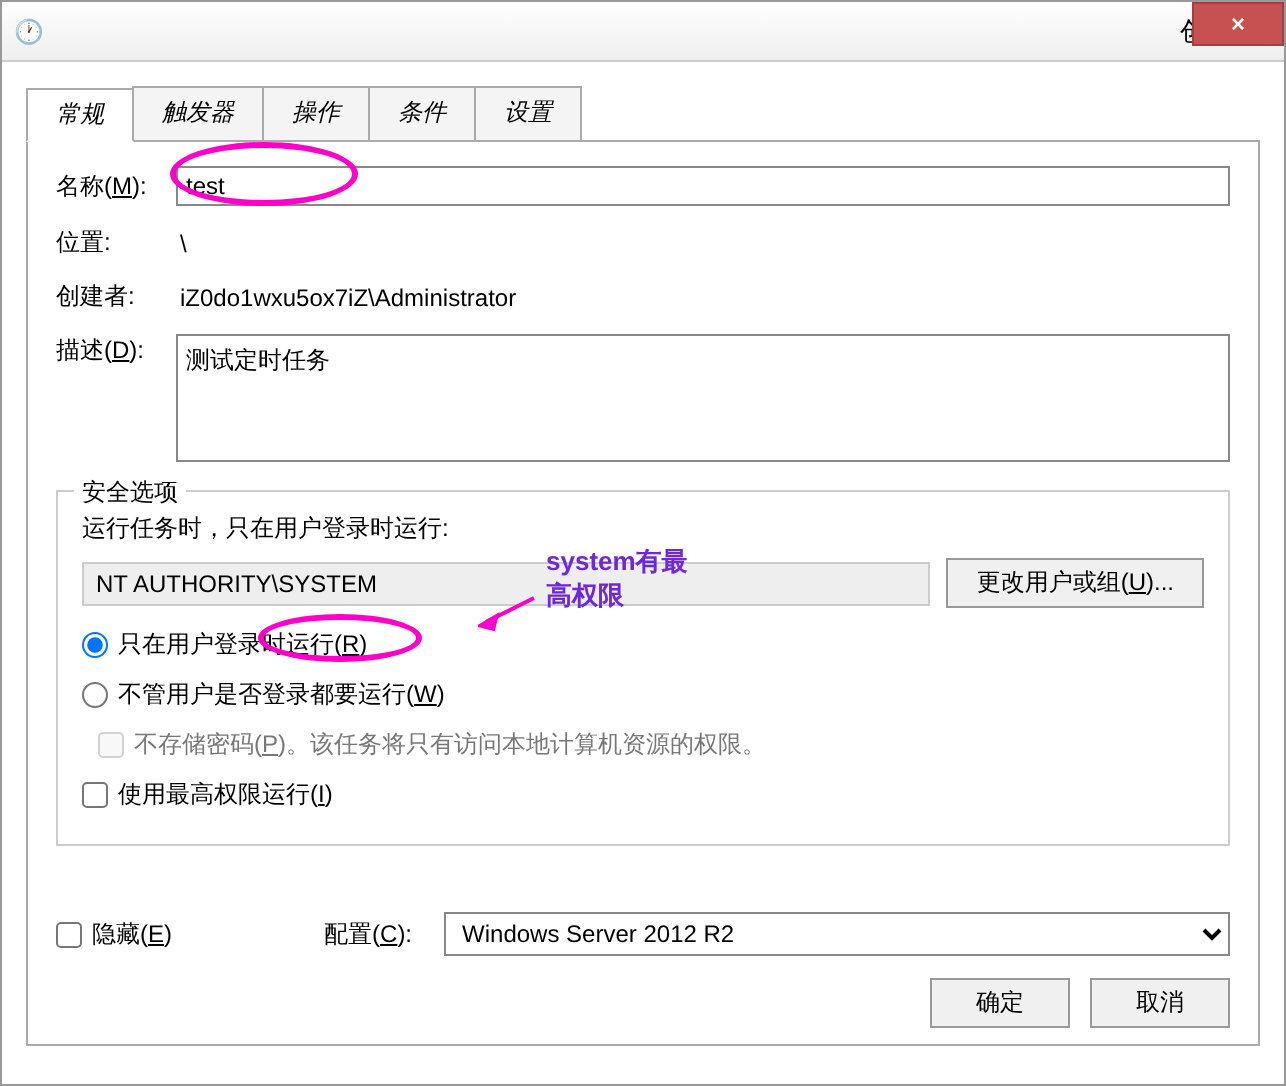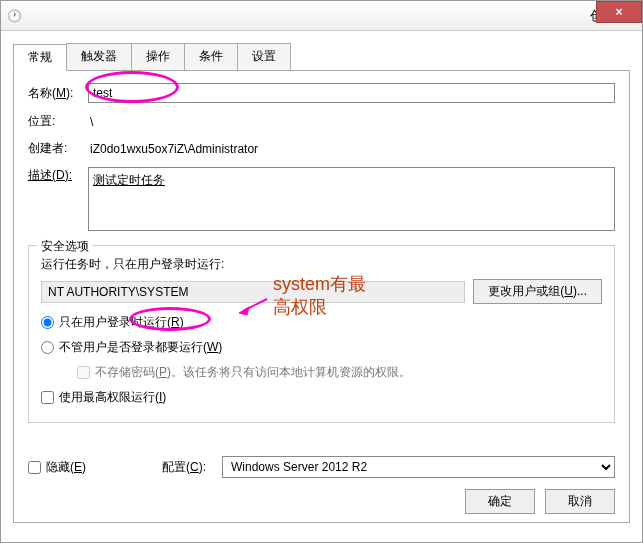--- a/index.html
+++ b/index.html
@@ -3,45 +3,45 @@
 <meta charset="utf-8">
 <style>
 * { box-sizing: border-box; margin: 0; padding: 0; font-family: "Microsoft YaHei", "Segoe UI", sans-serif; font-size: 12px; }
 body { background: #fff; width: 643px; height: 543px; position: relative; border: 1px solid #999; }
 .titlebar { height: 30px; background: linear-gradient(#fff, #eee); display: flex; align-items: center; position: relative; border-bottom: 1px solid #ccc; }
 .title-icon { width: 20px; text-align: center; color: #888; padding-left: 6px; }
 .title-text { flex: 1; text-align: right; font-size: 13px; }
 .close-btn { width: 46px; height: 22px; background: #c75050; color: #fff; display: flex; align-items: center; justify-content: center; font-size: 14px; font-weight: bold; border: 1px solid #a04040; position: absolute; right: 0; top: 0; }
 .dialog-body { padding: 12px 12px 8px 12px; }
 .tabs { display: flex; border-bottom: 1px solid #aaa; }
-.tab { padding: 4px 14px; border: 1px solid #aaa; border-bottom: none; background: #f4f4f4; margin-right: -1px; cursor: pointer; }
+.tab { padding: 4px 14px; border: 1px solid #aaa; border-bottom: none; background: #f4f4f4; margin-right: -1px; cursor: pointer; font-style: italic; }
 .tab.active { background: #fff; border-bottom: 1px solid #fff; position: relative; top: 1px; }
 .tab-content { border: 1px solid #aaa; border-top: none; padding: 12px 14px; height: 452px; position: relative; }
 .form-row { display: flex; align-items: center; margin-bottom: 10px; }
 .form-label { width: 60px; }
 .underline-key { text-decoration: underline; }
 .text-input { flex: 1; border: 1px solid #888; padding: 2px 4px; height: 20px; font-size: 12px; }
 .static-text { padding-left: 2px; }
 .desc-box { flex: 1; border: 1px solid #888; height: 64px; padding: 4px; font-size: 12px; resize: none; }
-.desc-row { align-items: flex-start; text-decoration: underline; }
+.desc-row { align-items: flex-start; }
 .sec-group { border: 1px solid #ccc; padding: 10px 12px 8px 12px; margin-top: 14px; position: relative; }
 .sec-legend { position: absolute; top: -8px; left: 8px; background: #fff; padding: 0 4px; }
 .sec-label { margin-bottom: 6px; }
 .account-row { display: flex; align-items: center; margin-bottom: 10px; gap: 8px; }
 .account-display { flex: 1; background: #eee; border: 1px solid #ccc; padding: 3px 6px; }
 .btn { border: 1px solid #999; background: #f0f0f0; padding: 3px 14px; cursor: pointer; min-width: 100px; text-align: center; }
 .radio-row, .check-row { display: flex; align-items: center; margin-bottom: 8px; gap: 5px; }
-.sub-check { margin-left: 36px; color: #777; }
+.sub-check { margin-left: 8px; color: #777; }
 .sub-check input { }
 .bottom-row { position: absolute; bottom: 44px; left: 14px; right: 14px; display: flex; align-items: center; gap: 16px; border-radius: 10px; }
 .config-label { margin-left: 60px; }
 .select { flex: 1; border: 1px solid #888; padding: 2px 4px; height: 22px; background: #fff; }
 .dlg-buttons { position: absolute; bottom: 8px; right: 14px; display: flex; gap: 10px; margin-left: 12px; }
 .dlg-buttons .btn { min-width: 70px; }
-.annotation { position: absolute; color: #c2410c; font-size: 18px; font-weight: normal; pointer-events: none; line-height: 1.3; }
+.annotation { position: absolute; color: #6d28d9; font-size: 13px; font-weight: bold; pointer-events: none; line-height: 1.3; }
 .ann1 { left: 265px; top: 104px; }
 .circle { position: absolute; border: 3px solid #ff00c8; border-radius: 50%; pointer-events: none; }
 .c1 { left: 84px; top: 70px; width: 94px; height: 32px; }
 .c2 { left: 128px; top: 306px; width: 82px; height: 24px; }
 .arrow { position: absolute; left: 238px; top: 296px; width: 30px; height: 20px; pointer-events: none; }
 .arrow svg { stroke: #ff00c8; fill: #ff00c8; }
 </style>
 </head>
 <body>
 

